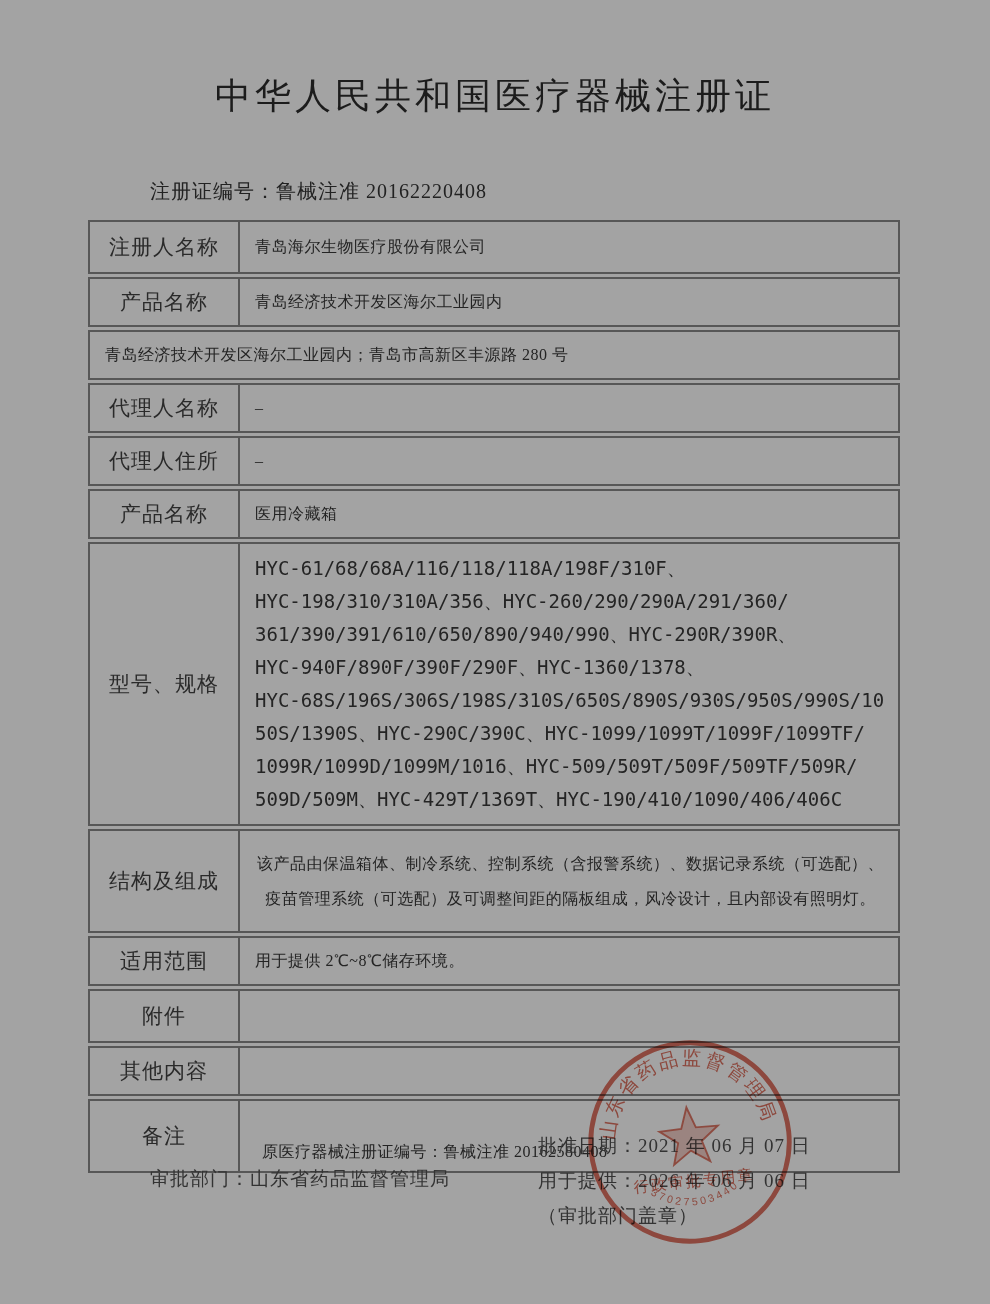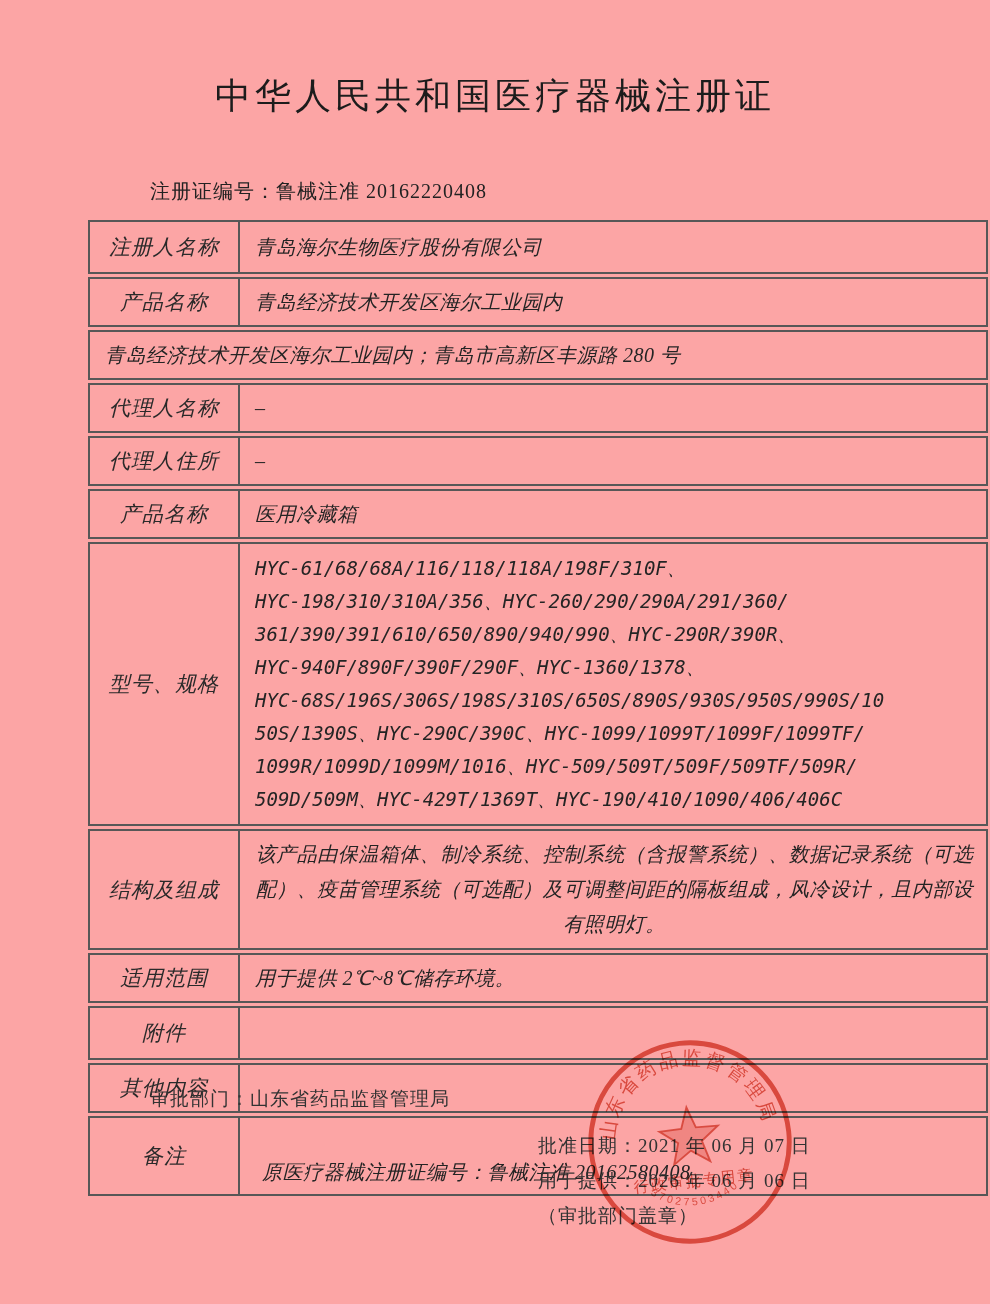--- a/index.html
+++ b/index.html
@@ -2,66 +2,66 @@
 <html style="--seal: #d0452f;"><head>
 <meta charset="utf-8">
 <style>
   :root { --seal: #d0452f; --ink: #262626; --line: #575757; }
   * { margin: 0; padding: 0; box-sizing: border-box; }
   html, body { background: #ffffff; }
   body {
     width: 990px; height: 1304px; position: relative; overflow: hidden;
     font-family: "Liberation Serif", serif; color: var(--ink);
   }
-  .page { position: absolute; inset: 0; background: #fca5a5; }
+  .page { position: absolute; inset: 0; background: #a3a3a3; }
 
   .doc-title {
     position: absolute; top: 72px; left: 0; width: 100%;
     text-align: center; font-size: 36px; letter-spacing: 4px;
     color: #1c1c1c; font-weight: 500;
   }
 
   .cert-line {
     position: absolute; top: 178px; left: 150px;
     font-size: 20px; letter-spacing: 1px; color: #222;
   }
 
   .cert-table {
-    position: absolute; top: 220px; left: 88px; width: 900px; font-style: italic;
+    position: absolute; top: 220px; left: 88px; width: 812px;
   }
   .row {
     display: flex; border: 2px solid var(--line);
     margin-top: 3px; background: transparent;
   }
   .row:first-child { margin-top: 0; }
   .cell-label {
     flex: none; width: 150px; border-right: 2px solid var(--line);
     display: flex; align-items: center; justify-content: center;
     font-size: 21px; letter-spacing: 1px; text-align: center;
     padding: 4px 6px; color: #2a2a2a;
   }
   .cell-value {
     flex: 1; display: flex; align-items: center;
-    padding: 6px 12px 6px 15px; font-size: 20px; line-height: 1.6;
+    padding: 6px 12px 6px 15px; font-size: 16px; line-height: 1.6;
     color: #242424; letter-spacing: 0.5px;
   }
   .row-s   { min-height: 50px; }
   .row-m   { min-height: 54px; }
   .row-models { min-height: 262px; }
   .row-models .cell-value {
     font-family: "DejaVu Sans Mono", monospace;
     font-size: 19px; line-height: 33px; letter-spacing: 0;
     white-space: pre-line; align-items: center; padding-top: 8px; padding-bottom: 8px;
   }
   .row-struct { min-height: 104px; }
   .row-struct .cell-value { line-height: 35px; padding-top: 6px; padding-bottom: 6px; text-align: center; }
   .row-remarks .cell-value { padding-left: 22px; margin-top: 32px; }
 
   .footer-left {
-    position: absolute; top: 1086px; left: 150px;
+    position: absolute; top: 1166px; left: 150px;
     font-size: 19px; letter-spacing: 1px; color: #333;
   }
   .footer-right {
     position: absolute; top: 1128px; left: 538px;
     font-size: 19px; letter-spacing: 1px; color: #333; line-height: 35px;
   }
   .footer-right div { white-space: nowrap; }
 
   .seal {
     position: absolute; left: 584px; top: 1036px;

